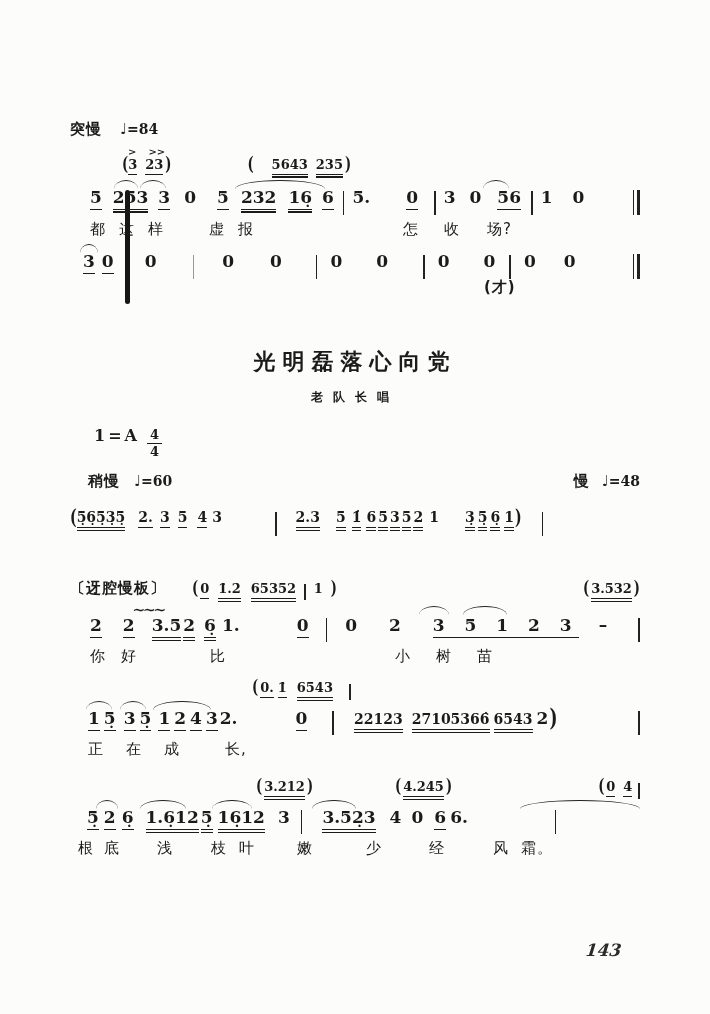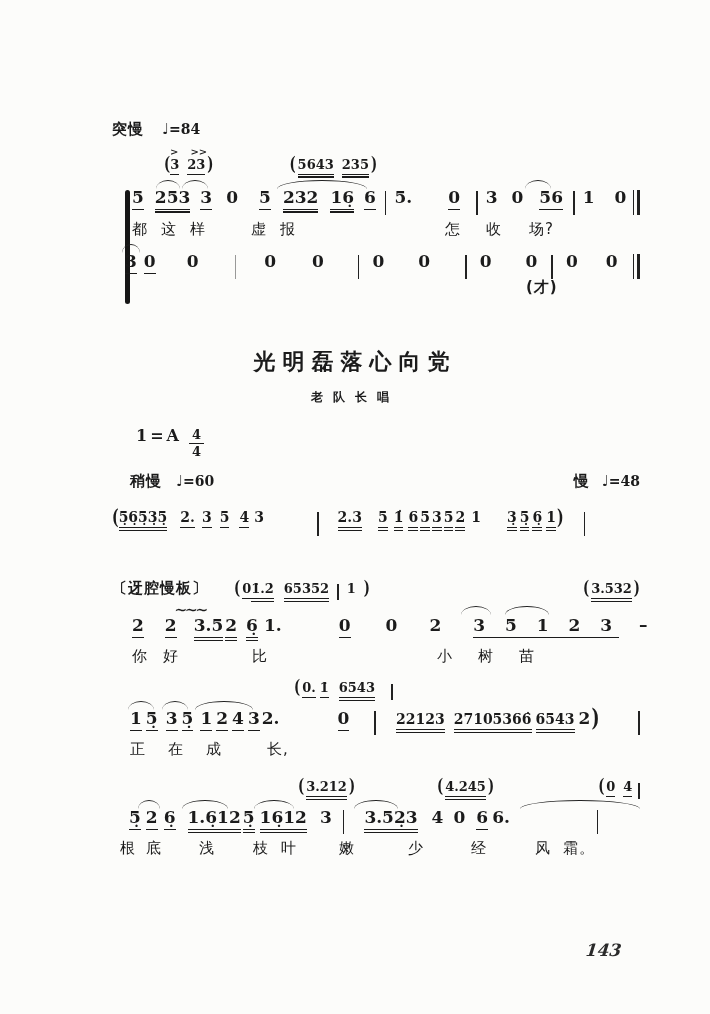--- a/index.html
+++ b/index.html
@@ -1,18 +1,18 @@
 <!DOCTYPE html>
 <html><head>
 <meta charset="utf-8">
 <style>
   html,body{margin:0;padding:0;background:#e8e8e4;}
   #page{position:relative;width:710px;height:1014px;margin:0 auto;background:#fcfcfa;
         font-family:"DejaVu Sans",sans-serif;color:#1b1b1b;overflow:hidden;}
-  .row{display:flex;align-items:baseline;padding-left:112px;padding-right:70px;position:relative;}
+  .row{display:flex;align-items:baseline;padding-left:70px;padding-right:70px;position:relative;}
   .row.center{justify-content:center;padding-left:0;padding-right:0;}
   .row.arcs{align-items:flex-end;height:10px;}
   .tk{display:inline-block;white-space:pre;
       font-family:"DejaVu Serif","DejaVu Sans",serif;font-weight:700;font-size:17px;}
   .cn{font-family:"DejaVu Sans",sans-serif;font-weight:400;font-size:15px;letter-spacing:1px;}
   .b{font-weight:700;}
   .sm{font-size:13px;}
   .md{font-size:14px;}
   .eq{font-size:14px;}
   .notesym{font-size:15px;}
@@ -60,21 +60,21 @@
       <div class="row arcs" style="margin-top: 8px;">
         <span class="tk acc" style="margin-left: 58px;">&gt;</span>
         <span class="tk acc" style="margin-left: 12px;">&gt;&gt;</span>
       </div>
       <div class="row ">
         <span class="tk par sm" style="margin-left: 52px;">(</span>
         <span class="tk sm u1">3</span>
         <span class="tk sm u1" style="margin-left: 8px;">23</span>
         <span class="tk par sm" style="margin-left: 2px;">)</span>
         <span class="tk par sm" style="margin-left: 76px;">(</span>
-        <span class="tk sm u2" style="margin-left: 2px;">5643</span>
+        <span class="tk sm u2" style="margin-left: 18px;">5643</span>
         <span class="tk sm u2" style="margin-left: 8px;">235</span>
         <span class="tk par sm" style="margin-left: 2px;">)</span>
       </div>
       <div class="row arcs" style="margin-top: 4px;">
         <span class="tk arc" style="margin-left: 44px; width: 24px;"></span>
         <span class="tk arc" style="margin-left: 2px; width: 26px;"></span>
         <span class="tk arc" style="margin-left: 69px; width: 90px;"></span>
         <span class="tk arc" style="margin-left: 158px; width: 26px;"></span>
       </div>
       <div class="row " style="margin-top: -2px;">
@@ -174,21 +174,21 @@
         <span class="tk md u2" style="margin-left: 3px;">5̣</span>
         <span class="tk md u2" style="margin-left: 3px;">6̣</span>
         <span class="tk md u2" style="margin-left: 4px;">1</span>
         <span class="tk par md" style="margin-left: 1px;">)</span>
         <span class="tk bar" style="margin-left: 20px;"></span>
       </div>
       <div class="row " style="margin-top: 46px;">
         <span class="tk cn b">〔迓腔慢板〕</span>
         <span class="tk par sm" style="margin-left: 26px;">(</span>
         <span class="tk sm u1" style="margin-left: 2px;">0</span>
-        <span class="tk sm u2" style="margin-left: 0;">1̇.2̇</span>
+        <span class="tk sm u2" style="margin-left: 9px;">1̇.2̇</span>
         <span class="tk sm u2" style="margin-left: 10px;">65352</span>
         <span class="tk bar smb" style="margin-left: 8px;"></span>
         <span class="tk sm" style="margin-left: 8px;">1</span>
         <span class="tk par sm" style="margin-left: 8px;">)</span>
         <span class="tk par sm" style="margin-left: auto;">(</span>
         <span class="tk sm u2" style="margin-left: 2px;">3.532</span>
         <span class="tk par sm" style="margin-left: 2px;">)</span>
       </div>
       <div class="row arcs" style="margin-top: 6px;">
         <span class="tk wavy" style="margin-left: 66px;">~~~</span>

